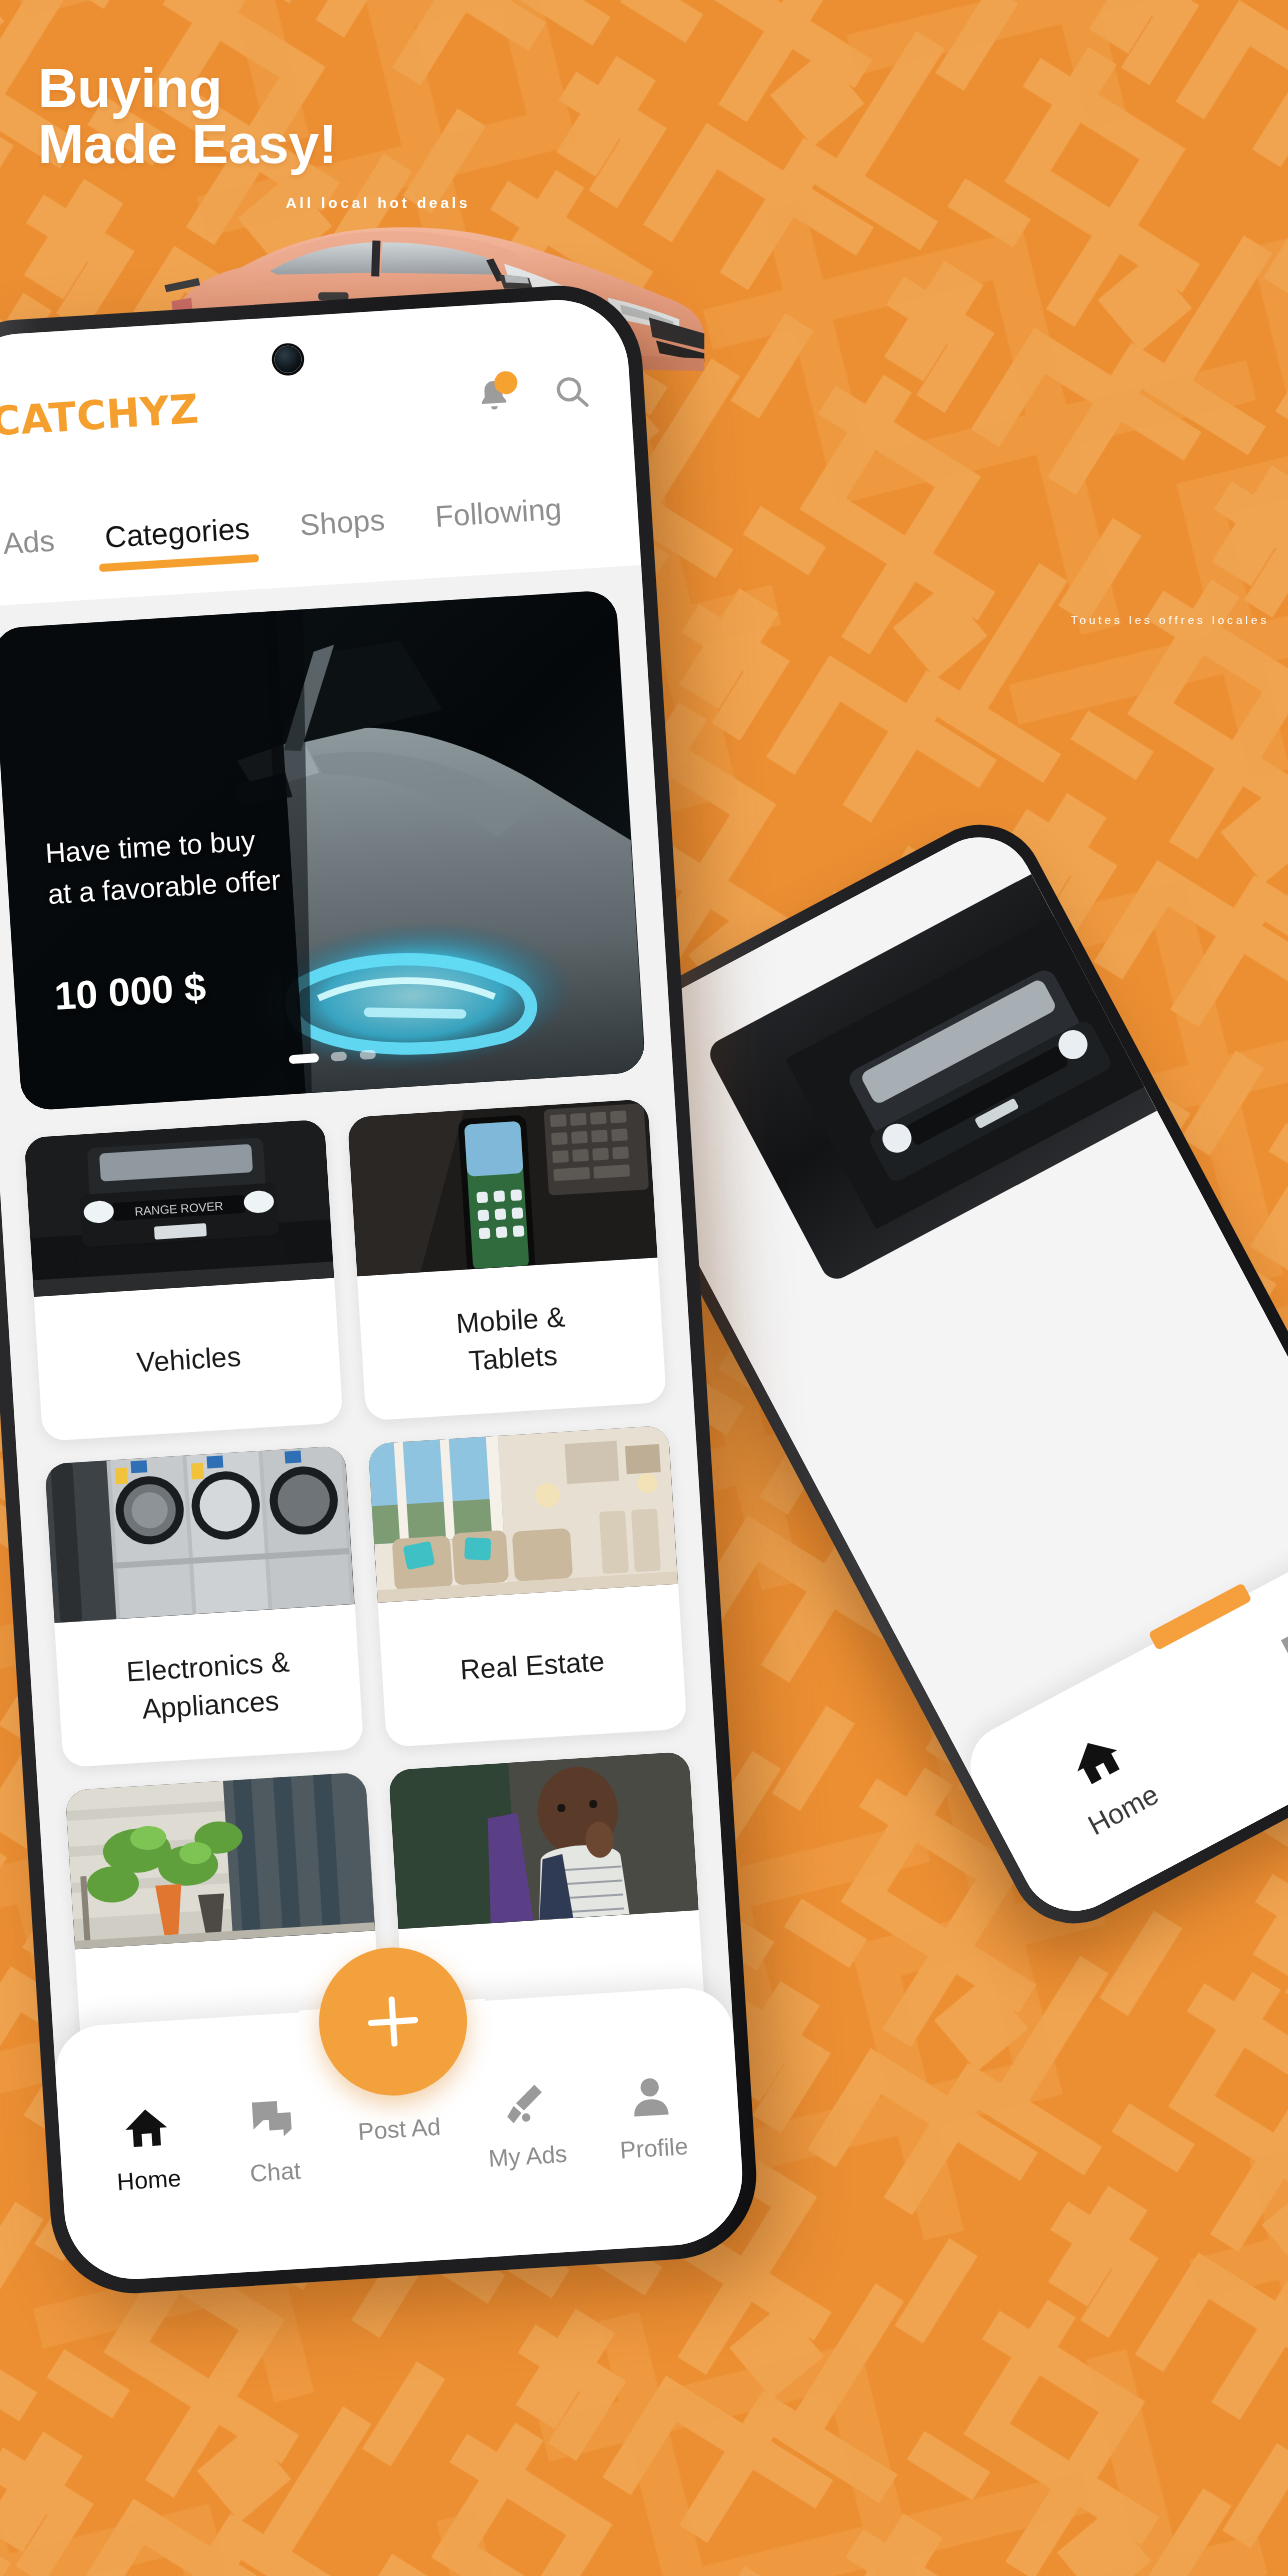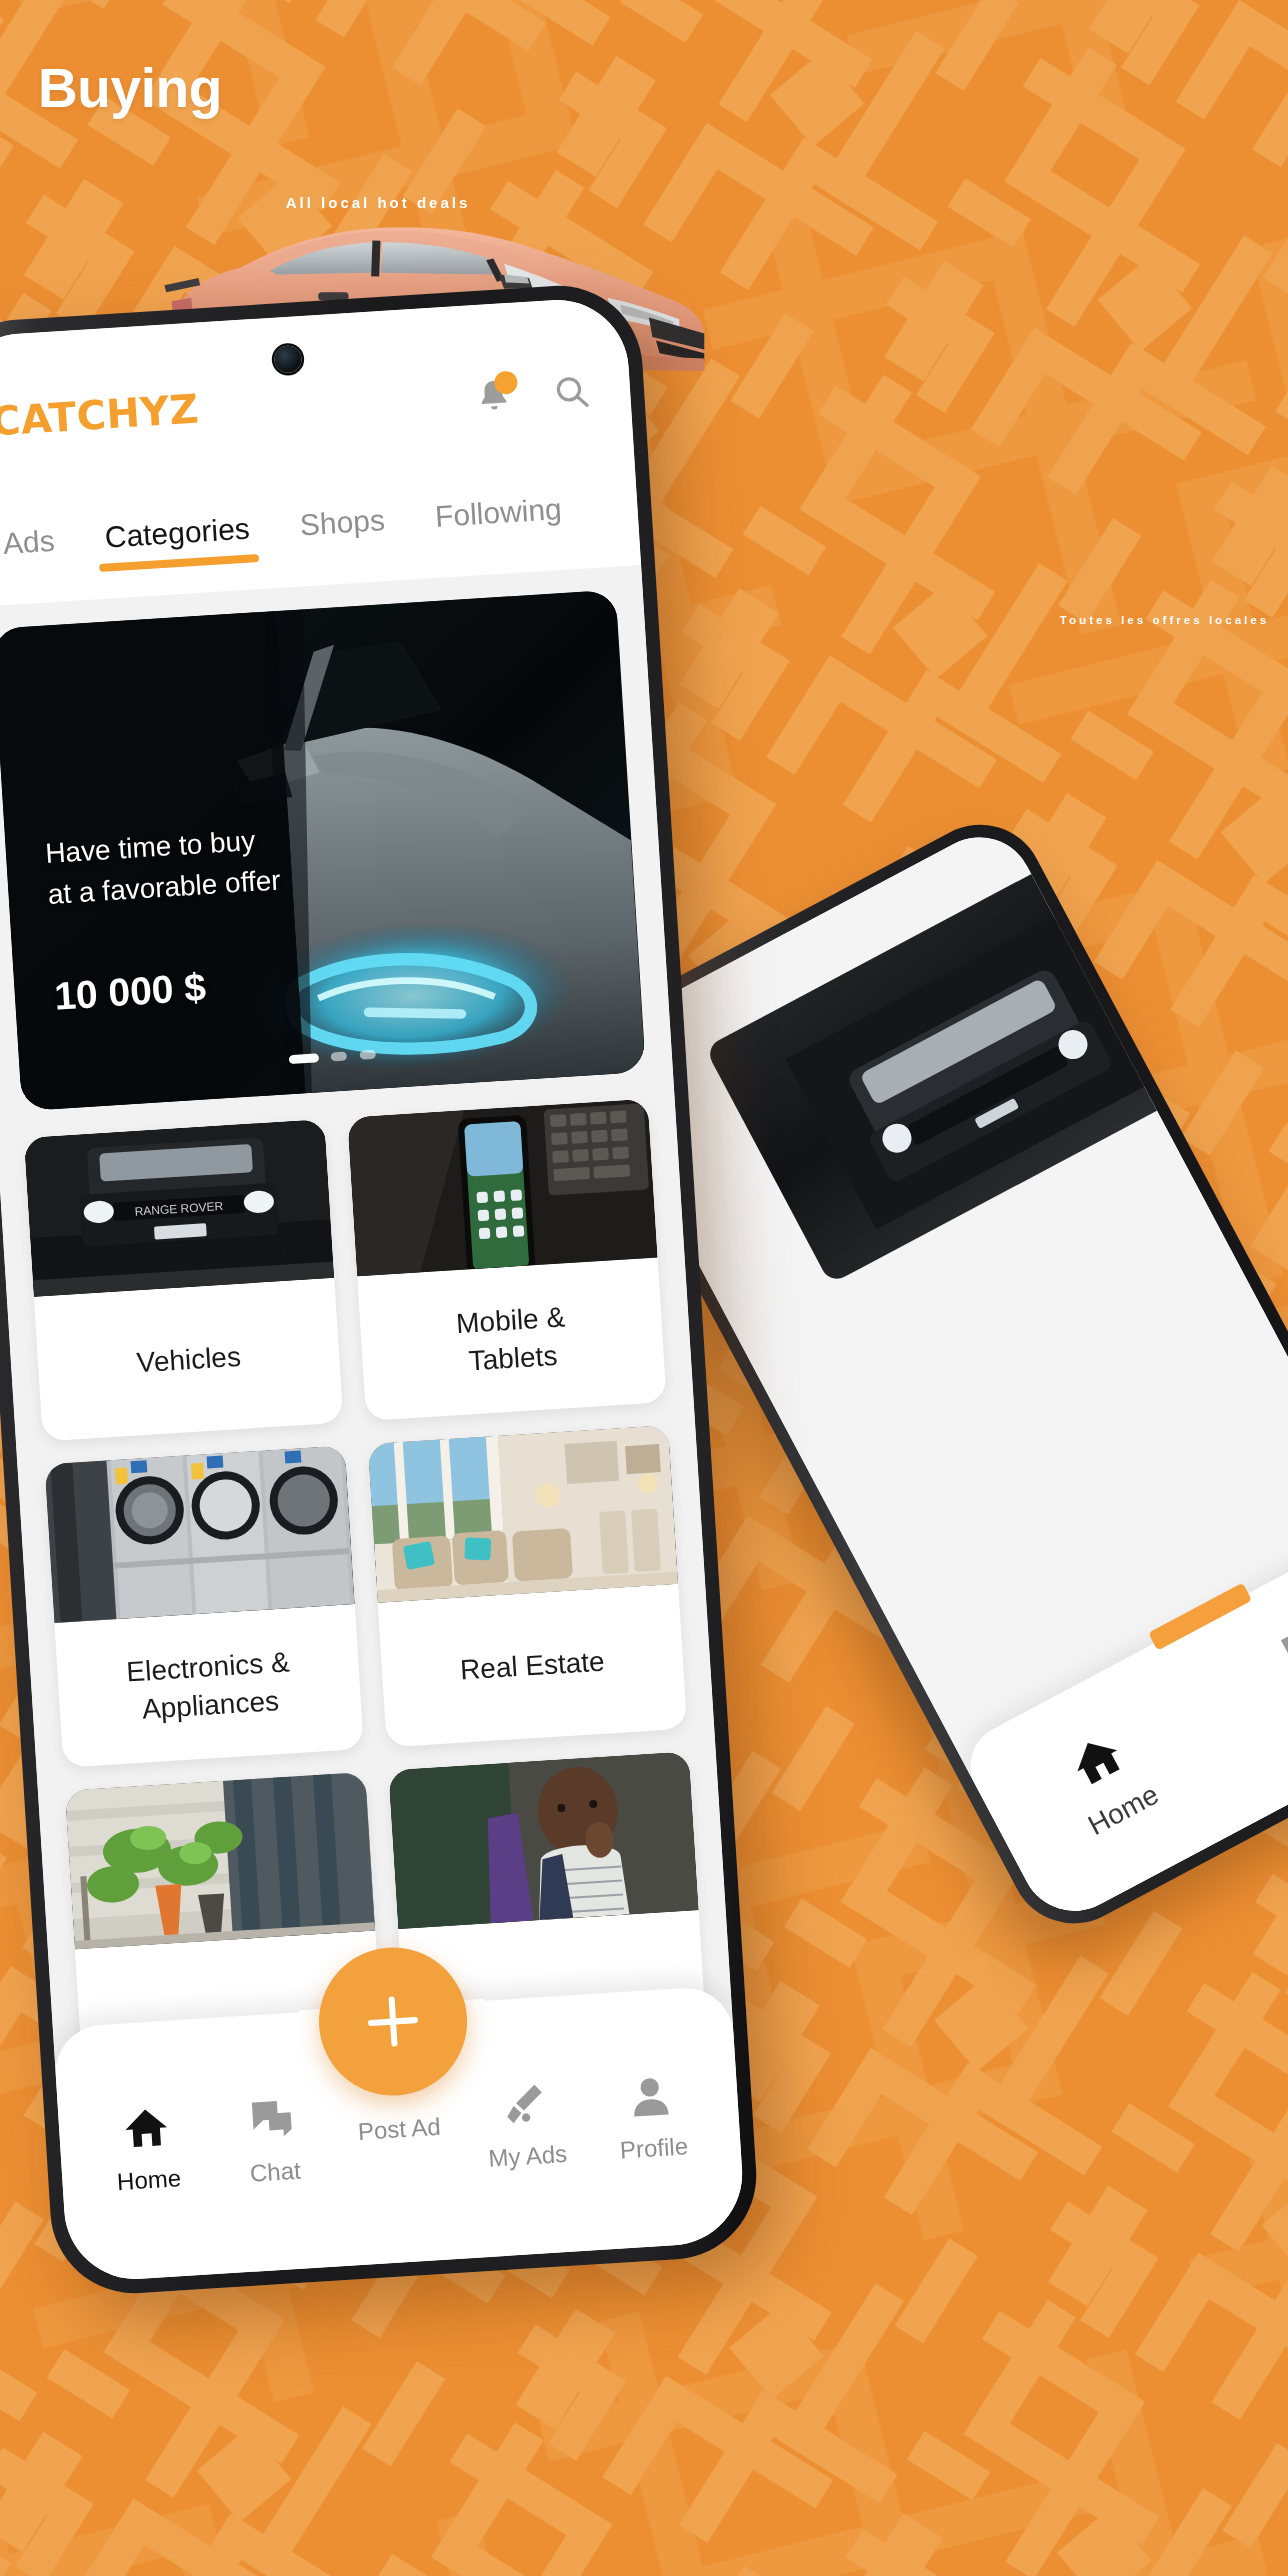--- a/index.html
+++ b/index.html
@@ -36,21 +36,21 @@
   .headline-fr{
     position:absolute;left:377px;top:425px;width:894px;
     color:#ffffff;font-weight:700;font-size:55px;line-height:1.02;
     letter-spacing:-0.4px;
     text-shadow:0 1.8px 5.4px rgba(140,70,10,.18);
     z-index:30;
   }
   .headline-fr .ln{display:block;white-space:nowrap;}
   .sub-fr{
     position:absolute;left:377px;top:613px;width:894px;
-    text-align:right;color:#ffffff;font-weight:700;
+    text-align:right;color:#ffffff;font-weight:400;
     font-size:11.6px;letter-spacing:3px;
     z-index:30;padding-right:1.8px;
   }
 
   
   .car-hero{
     position:absolute;left:143px;top:192px;width:572px;height:215px;
     z-index:20;
   }
   .car-hero svg{width:100%;height:100%;display:block;}
@@ -268,20 +268,21 @@
       </defs>
       <rect width="600" height="1200" fill="#ec8f33"></rect>
       <rect width="600" height="1200" fill="url(#mz)"></rect>
       <rect width="600" height="1200" fill="url(#mz2)" opacity=".55"></rect>
     </svg>
   </div>
 </div>
 
 <div class="headline-en">
   <span class="ln">Buying</span>
+  <span class="ln">Made Easy!</span>
 </div>
 <div class="sub-en">All local hot deals</div>
 
 <div class="car-hero">
   <svg viewBox="0 0 640 240" xmlns="http://www.w3.org/2000/svg">
     <defs>
       <linearGradient id="body" x1="0" y1="0" x2="0" y2="1">
         <stop offset="0%" stop-color="#f3b79c"></stop>
         <stop offset="45%" stop-color="#e8a184"></stop>
         <stop offset="100%" stop-color="#d68b6d"></stop>

